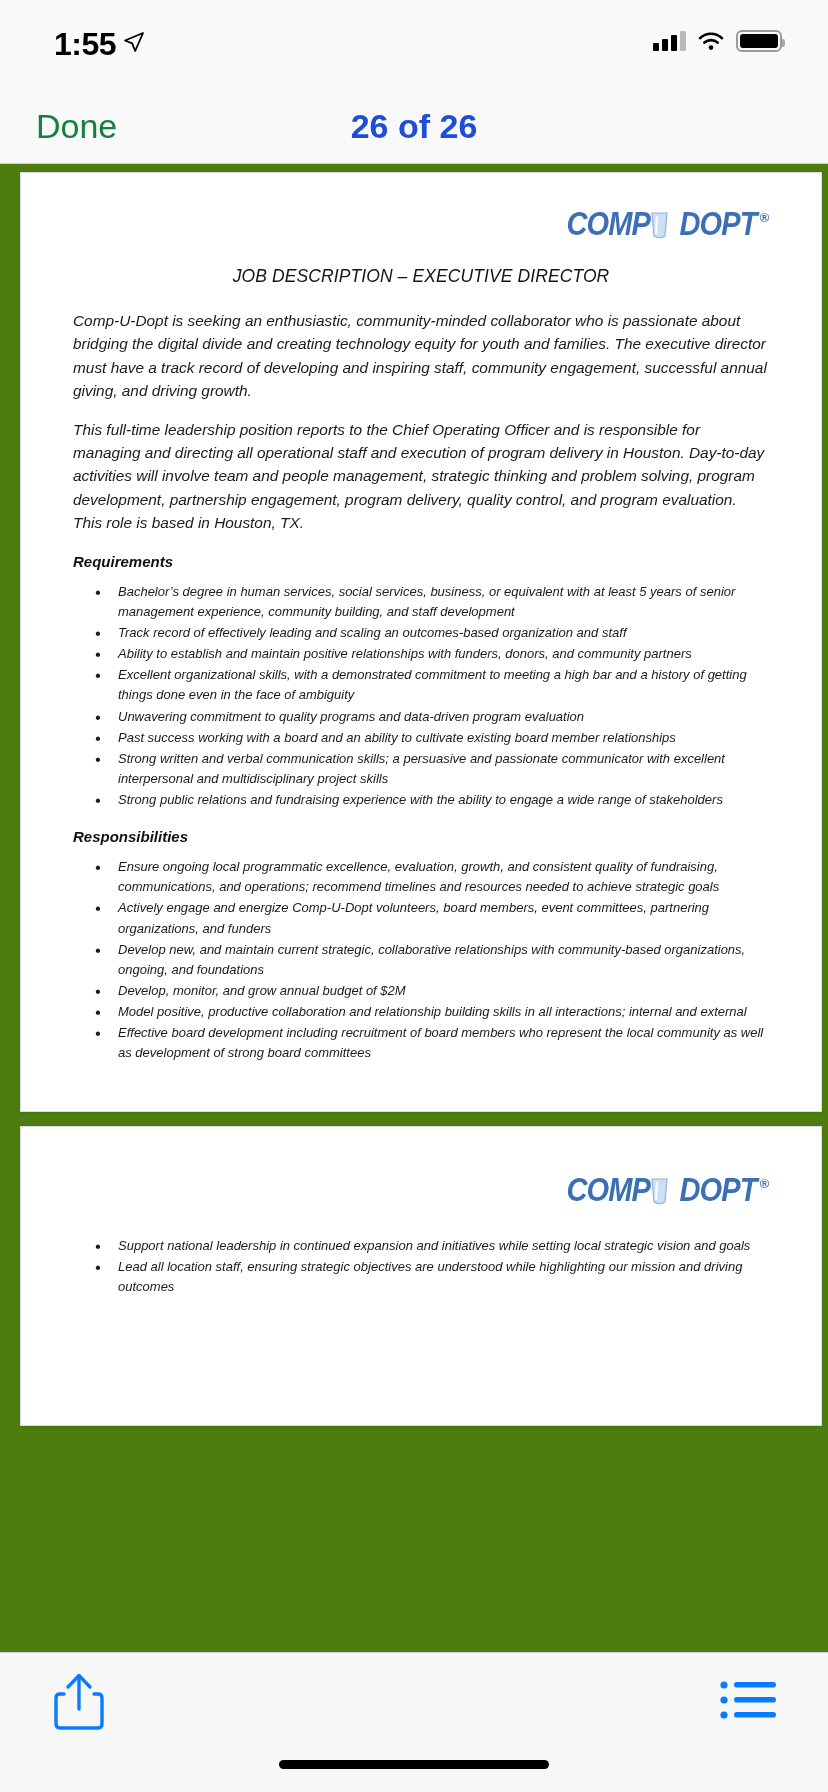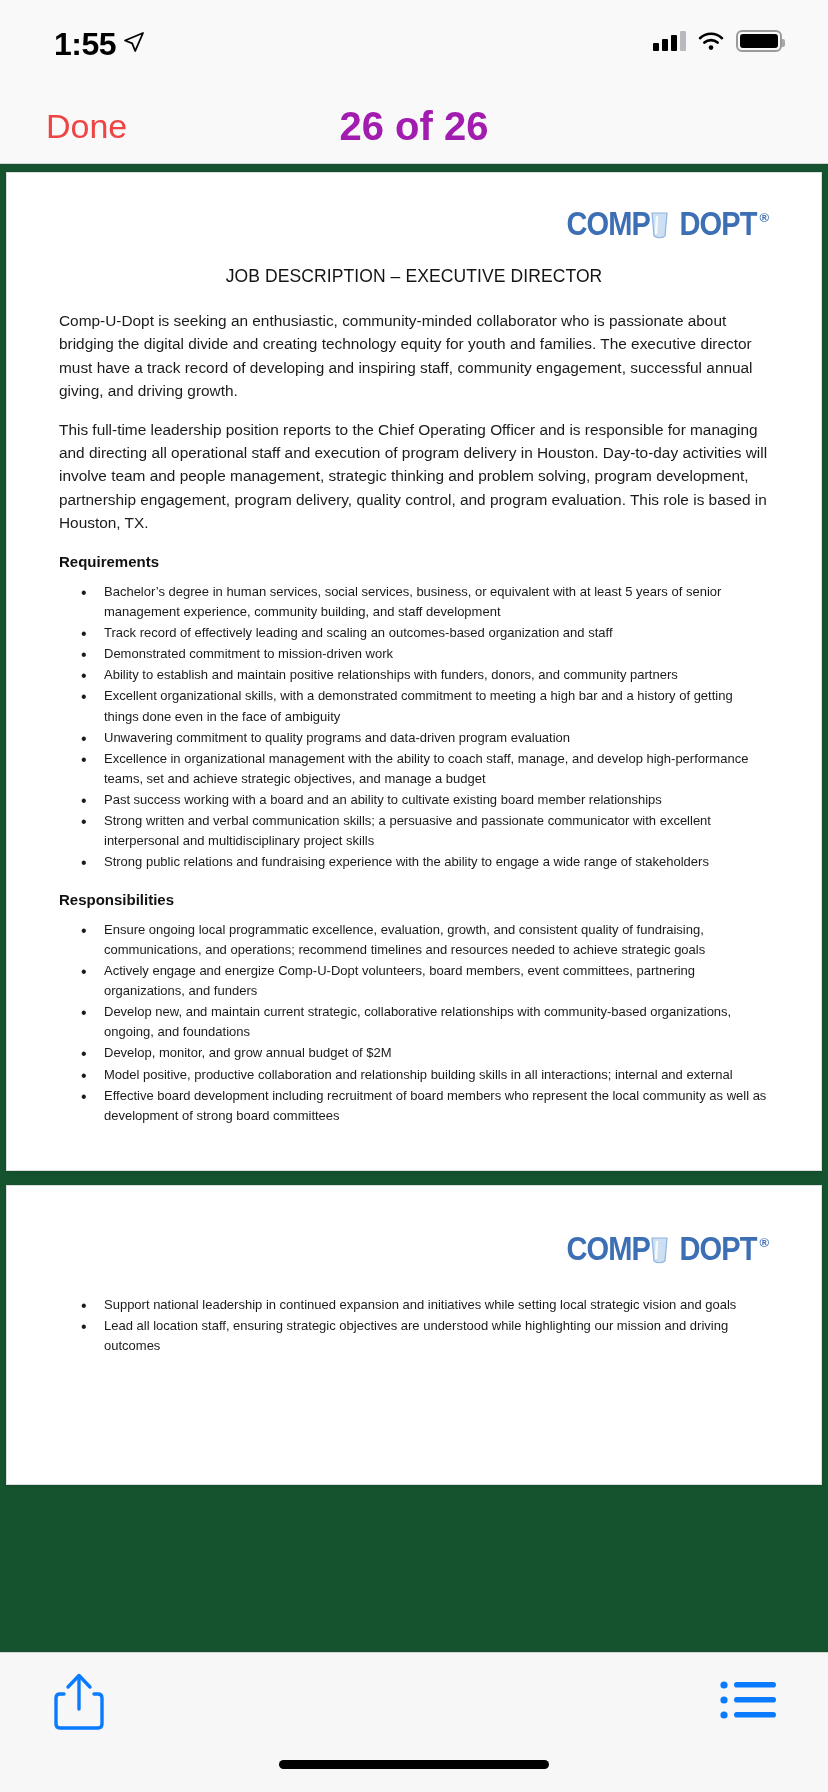--- a/index.html
+++ b/index.html
@@ -73,43 +73,44 @@
   
   .navbar {
     height: 76px;
     background: #f9f9f9;
     border-bottom: 1px solid #d2d2d4;
     position: relative;
     flex: 0 0 auto;
   }
   .nav-done {
     position: absolute;
-    left: 46px; top: 50%;
+    left: 36px; top: 50%;
     transform: translateY(-50%);
     font-size: 34px;
-    color: #ef4444;
+    color: #15803d;
     font-weight: 400;
     cursor: pointer;
   }
   .nav-title {
     position: absolute;
     left: 50%; top: 50%;
     transform: translate(-50%, -50%);
-    font-size: 40px;
+    font-size: 34px;
     font-weight: 600;
-    color: #a21caf;
+    color: #1d4ed8;
     white-space: nowrap;
   }
 
   
   .docscroll {
     flex: 1 1 auto;
     overflow: hidden;
-    background: #14532d;
-    padding: 8px 6px 0 6px;
+    background: #4d7c0f;
+    padding: 8px 6px 0 20px;
+    font-style: italic;
   }
   .page {
     background: #fff;
     border: 1px solid #dcdce0;
     box-shadow: 0 1px 3px rgba(0,0,0,0.10);
     margin-bottom: 14px;
     padding: 34px 52px 40px 52px;
     position: relative;
   }
   .page-1 { min-height: 940px; }
@@ -264,25 +265,23 @@
 
       <div class="doc-title">JOB DESCRIPTION – EXECUTIVE DIRECTOR</div>
 
       <div class="para">Comp-U-Dopt is seeking an enthusiastic, community-minded collaborator who is passionate about bridging the digital divide and creating technology equity for youth and families.   The executive director must have a track record of developing and inspiring staff, community engagement, successful annual giving, and driving growth.</div>
       <div class="para">This full-time leadership position reports to the Chief Operating Officer and is responsible for managing and directing all operational staff and execution of program delivery in Houston.  Day-to-day activities will involve team and people management, strategic thinking and problem solving, program development, partnership engagement, program delivery, quality control, and program evaluation.  This role is based in Houston, TX.</div>
 
       <div class="sec-head">Requirements</div>
       <ul class="bullets">
         <li>Bachelor’s degree in human services, social services, business, or equivalent with at least 5 years of senior management experience, community building, and staff development</li>
         <li>Track record of effectively leading and scaling an outcomes-based organization and staff</li>
-        <li>Demonstrated commitment to mission-driven work</li>
         <li>Ability to establish and maintain positive relationships with funders, donors, and community partners</li>
         <li>Excellent organizational skills, with a demonstrated commitment to meeting a high bar and a history of getting things done even in the face of ambiguity</li>
         <li>Unwavering commitment to quality programs and data-driven program evaluation</li>
-        <li>Excellence in organizational management with the ability to coach staff, manage, and develop high-performance teams, set and achieve strategic objectives, and manage a budget</li>
         <li>Past success working with a board and an ability to cultivate existing board member relationships</li>
         <li>Strong written and verbal communication skills; a persuasive and passionate communicator with excellent interpersonal and multidisciplinary project skills</li>
         <li>Strong public relations and fundraising experience with the ability to engage a wide range of stakeholders</li>
       </ul>
 
       <div class="sec-head">Responsibilities</div>
       <ul class="bullets">
         <li>Ensure ongoing local programmatic excellence, evaluation, growth, and consistent quality of fundraising, communications, and operations; recommend timelines and resources needed to achieve strategic goals</li>
         <li>Actively engage and energize Comp-U-Dopt volunteers, board members, event committees, partnering organizations, and funders</li>
         <li>Develop new, and maintain current strategic, collaborative relationships with community-based organizations, ongoing, and foundations</li>

